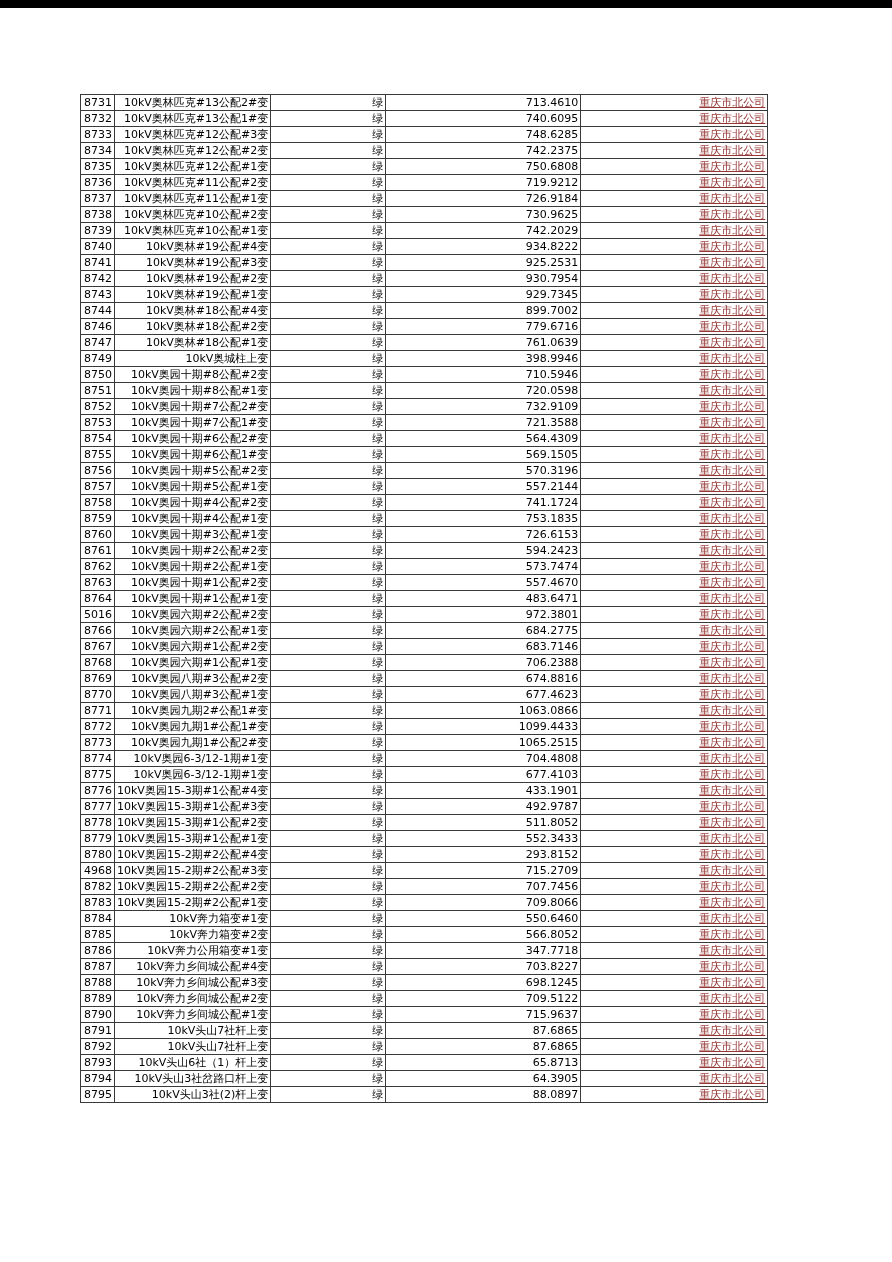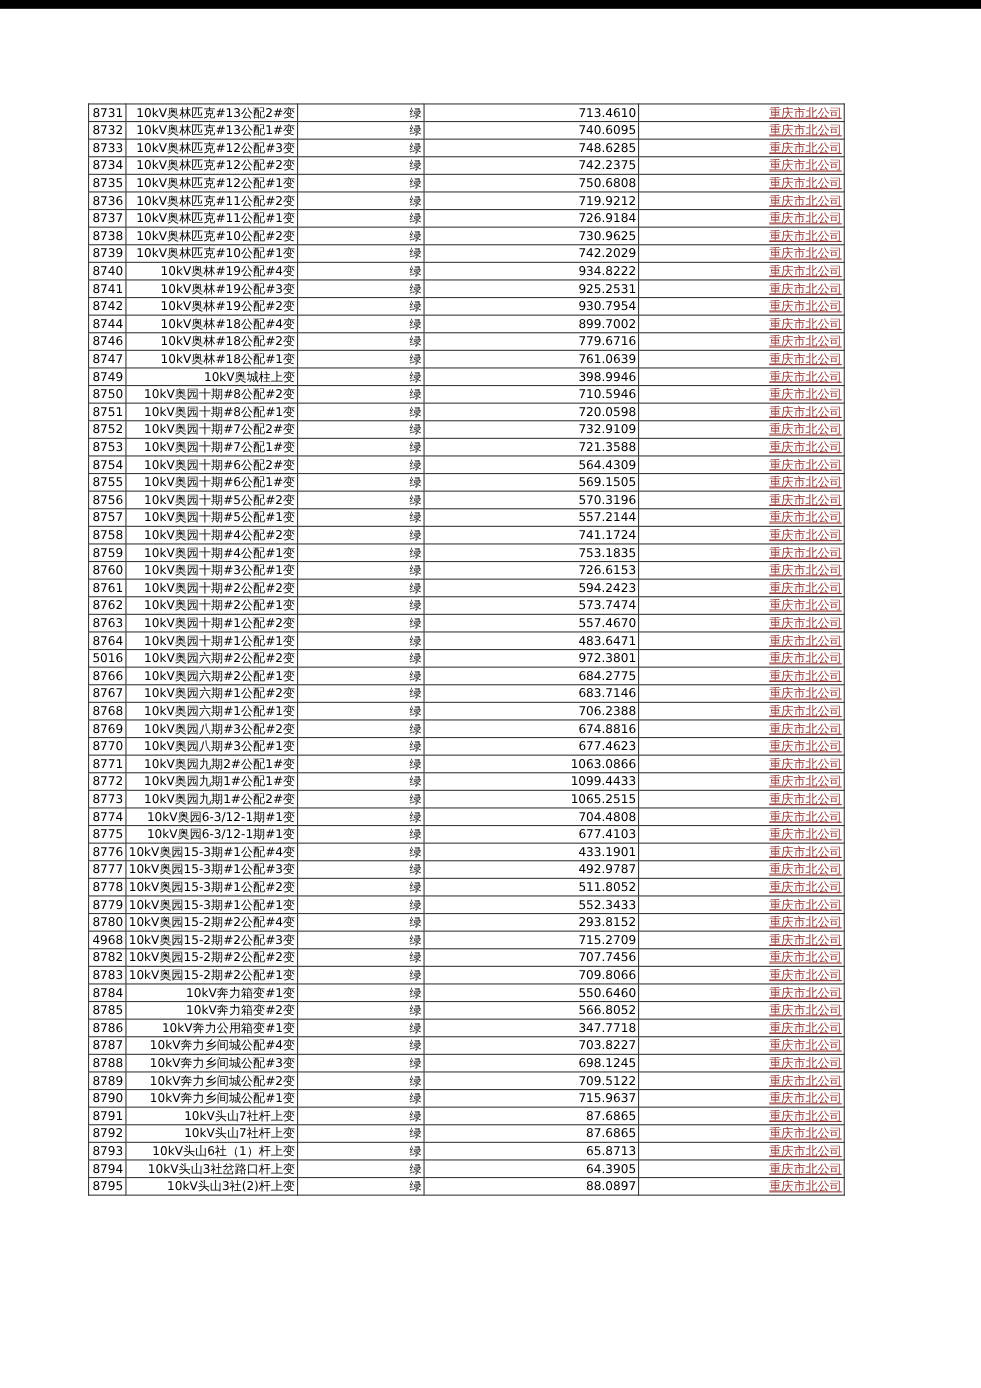--- a/index.html
+++ b/index.html
@@ -123,20 +123,27 @@
         <td class="col-company" style="color: rgb(149, 55, 53);">重庆市北公司</td>
       </tr>
       <tr>
         <td class="col-id">8742</td>
         <td class="col-name">10kV奥林#19公配#2变</td>
         <td class="col-status">绿</td>
         <td class="col-value">930.7954</td>
         <td class="col-company" style="color: rgb(149, 55, 53);">重庆市北公司</td>
       </tr>
       <tr>
+        <td class="col-id">8743</td>
+        <td class="col-name">10kV奥林#19公配#1变</td>
+        <td class="col-status">绿</td>
+        <td class="col-value">929.7345</td>
+        <td class="col-company" style="color: rgb(149, 55, 53);">重庆市北公司</td>
+      </tr>
+      <tr>
         <td class="col-id">8744</td>
         <td class="col-name">10kV奥林#18公配#4变</td>
         <td class="col-status">绿</td>
         <td class="col-value">899.7002</td>
         <td class="col-company" style="color: rgb(149, 55, 53);">重庆市北公司</td>
       </tr>
       <tr>
         <td class="col-id">8746</td>
         <td class="col-name">10kV奥林#18公配#2变</td>
         <td class="col-status">绿</td>

